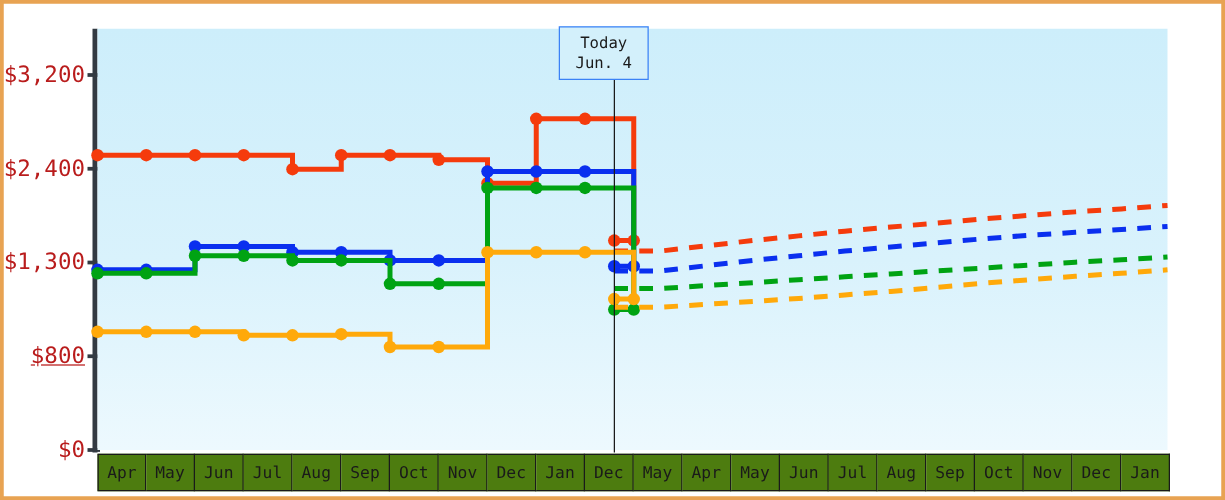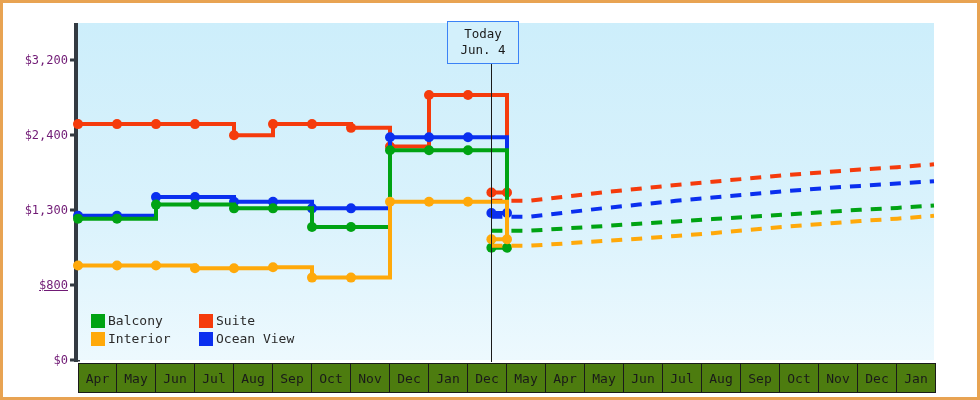--- a/index.html
+++ b/index.html
@@ -34,22 +34,22 @@
     width: 4px;
     height: 339px;
     background: #333a42;
   }
 
   
   .ytick-label {
     position: absolute;
     right: 0;
     transform: translateY(-50%);
-    font-size: 12px;
-    color: #701a75;
+    font-size: 18px;
+    color: #b91c1c;
     white-space: nowrap;
     letter-spacing: 0px;
   }
   .ytick-mark {
     position: absolute;
     left: 67px;
     width: 10px;
     height: 3px;
     background: #333a42;
     transform: translateY(-50%);
@@ -231,38 +231,20 @@
       </g>
     </svg>
 
   <div id="today-line" style="left: 488.4px;"></div>
 
   <div id="today-box" style="left: 444.4px; top: 18px;">
     <div>Today</div>
     <div>Jun. 4</div>
   </div>
 
-  <div id="legend">
-      <div class="legend-entry">
-        <span class="legend-swatch" style="background: rgb(0, 163, 19);"></span>
-        <span>Balcony</span>
-      </div>
-      <div class="legend-entry">
-        <span class="legend-swatch" style="background: rgb(245, 59, 12);"></span>
-        <span>Suite</span>
-      </div>
-      <div class="legend-entry">
-        <span class="legend-swatch" style="background: rgb(255, 169, 10);"></span>
-        <span>Interior</span>
-      </div>
-      <div class="legend-entry">
-        <span class="legend-swatch" style="background: rgb(10, 47, 239);"></span>
-        <span>Ocean View</span>
-      </div>
-    </div>
 
   <div id="x-axis">
       <div class="month-cell">Apr</div>
       <div class="month-cell">May</div>
       <div class="month-cell">Jun</div>
       <div class="month-cell">Jul</div>
       <div class="month-cell">Aug</div>
       <div class="month-cell">Sep</div>
       <div class="month-cell">Oct</div>
       <div class="month-cell">Nov</div>

